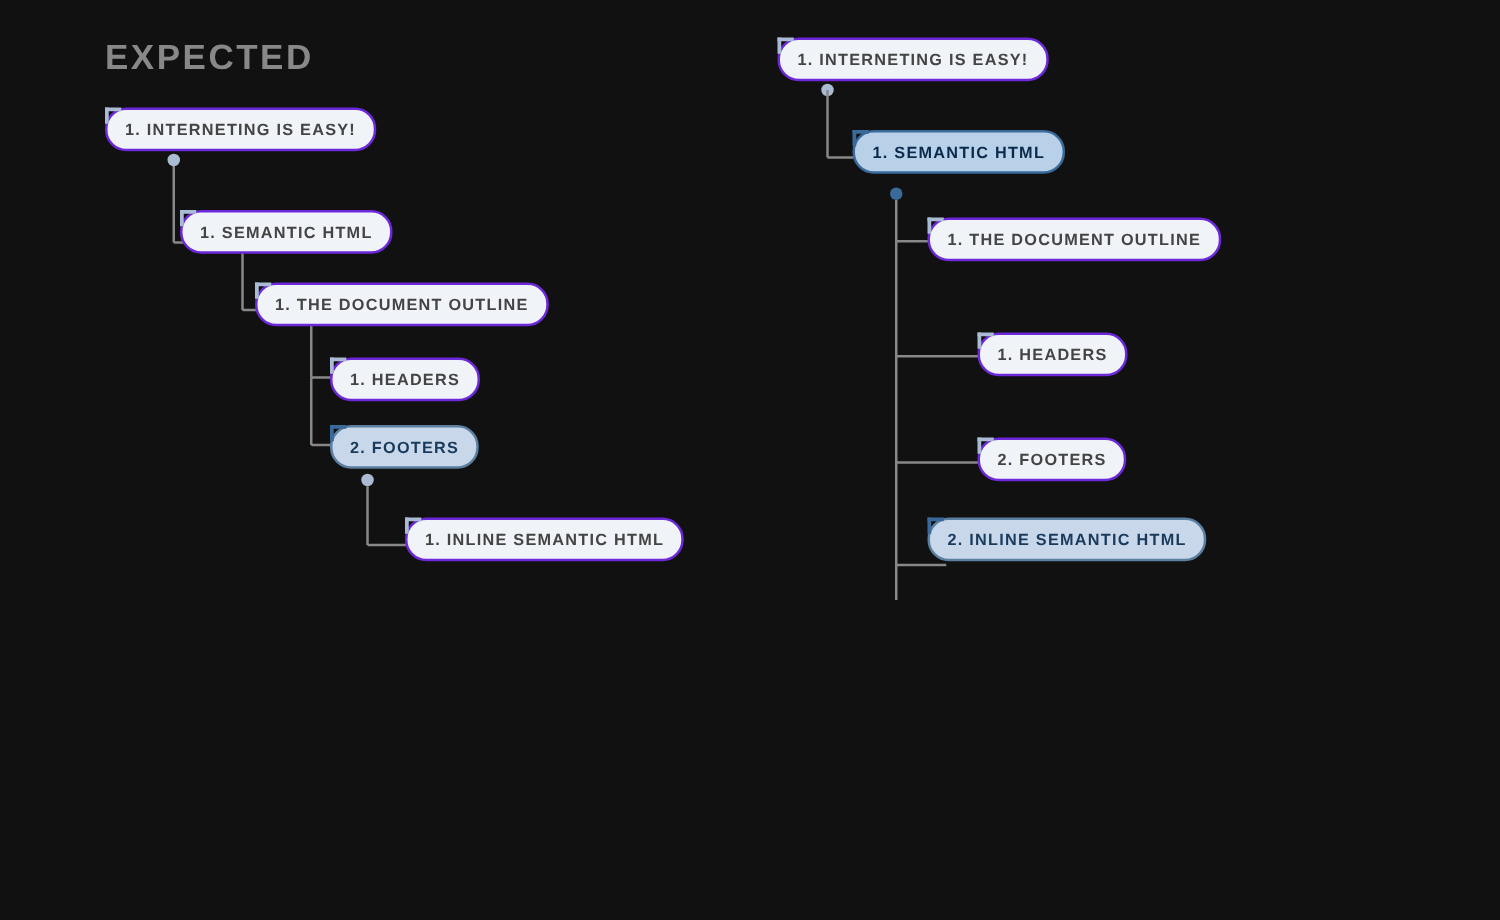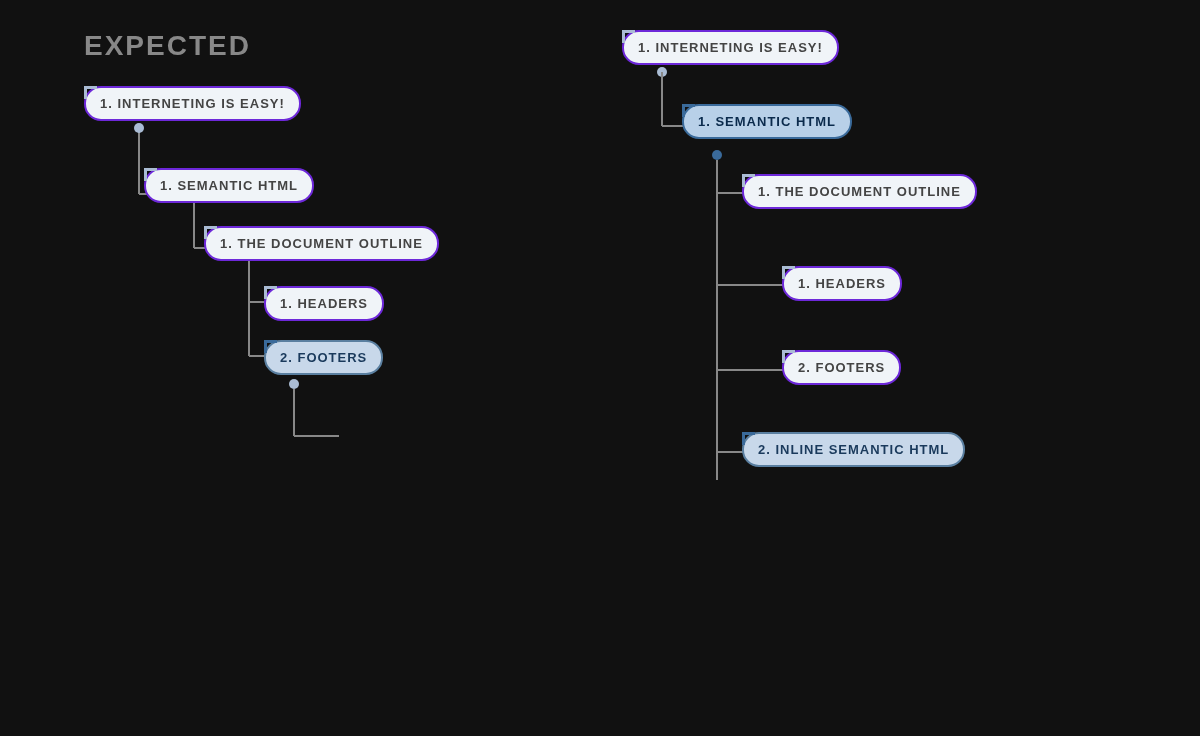--- a/index.html
+++ b/index.html
@@ -168,20 +168,25 @@
           <span>1. HEADERS</span>
         </div>
       </div>
 
       <div class="node" style="position:absolute; top:254px; left:180px;">
         <div class="node-box highlighted">
           <span>2. FOOTERS</span>
         </div>
       </div>
 
+      <div class="node" style="position:absolute; top:328px; left:240px;">
+        <div class="node-box">
+          <span>1. INLINE SEMANTIC HTML</span>
+        </div>
+      </div>
 
     </div>
   </div>
 
   <div class="panel">
 
     <div class="tree-wrapper" style="position:relative; height: 560px;">
 
       <svg class="connector-lines">
 
@@ -224,21 +229,21 @@
           <span>1. HEADERS</span>
         </div>
       </div>
 
       <div class="node" style="position:absolute; top:320px; left:160px;">
         <div class="node-box">
           <span>2. FOOTERS</span>
         </div>
       </div>
 
-      <div class="node" style="position:absolute; top:402px; left:120px;">
+      <div class="node" style="position:absolute; top:384px; left:120px;">
         <div class="node-box highlighted">
           <span>2. INLINE SEMANTIC HTML</span>
         </div>
       </div>
 
     </div>
   </div>
 
 </div>
 

